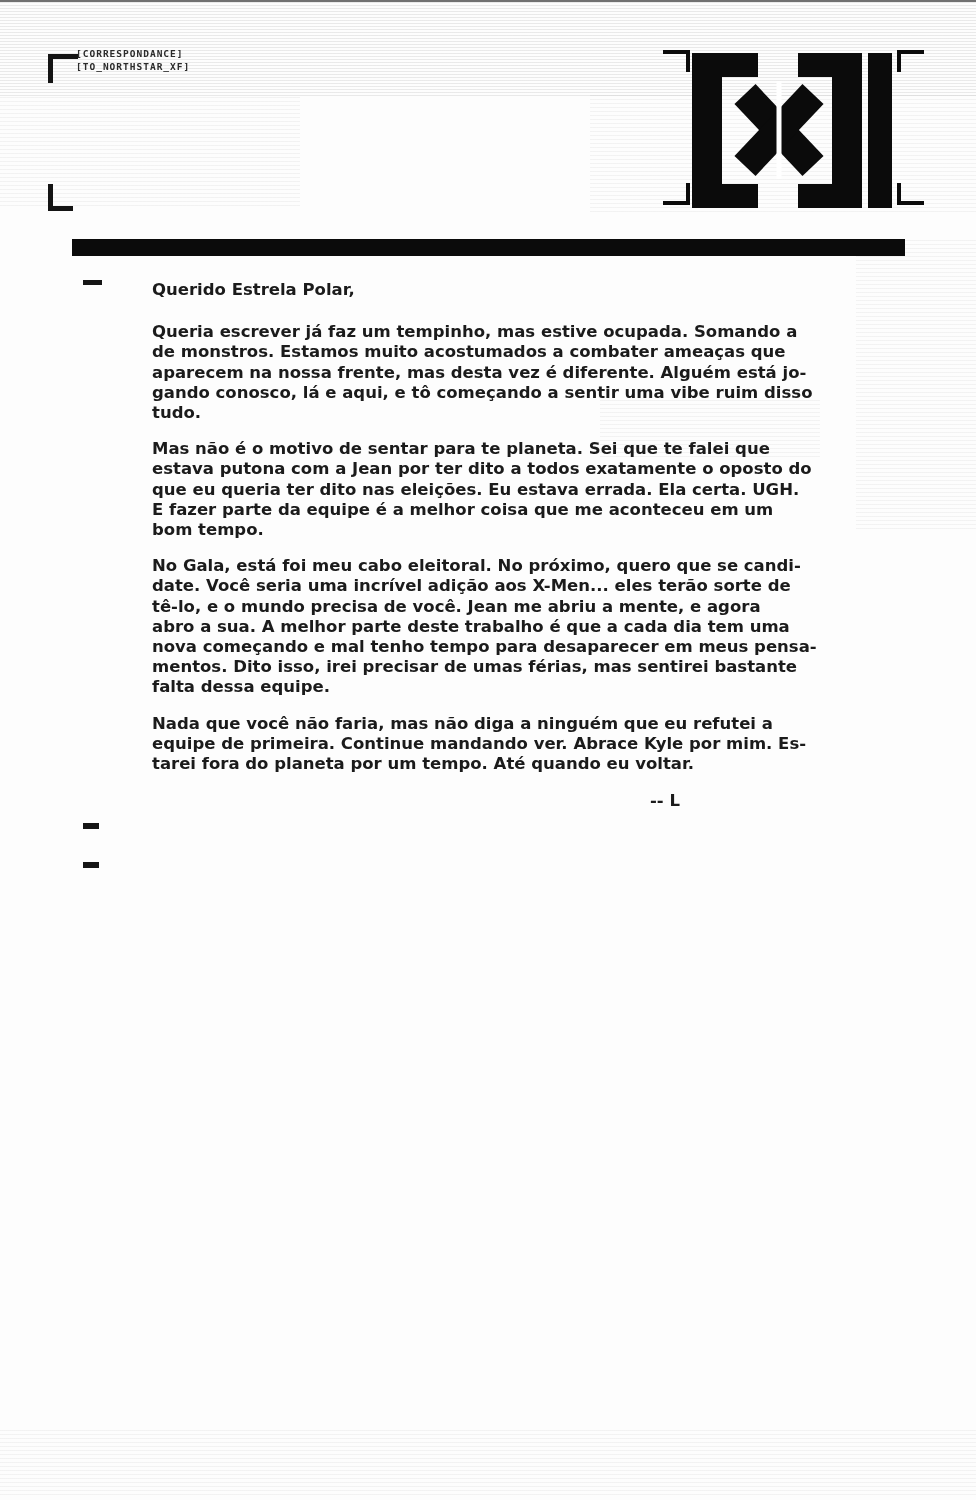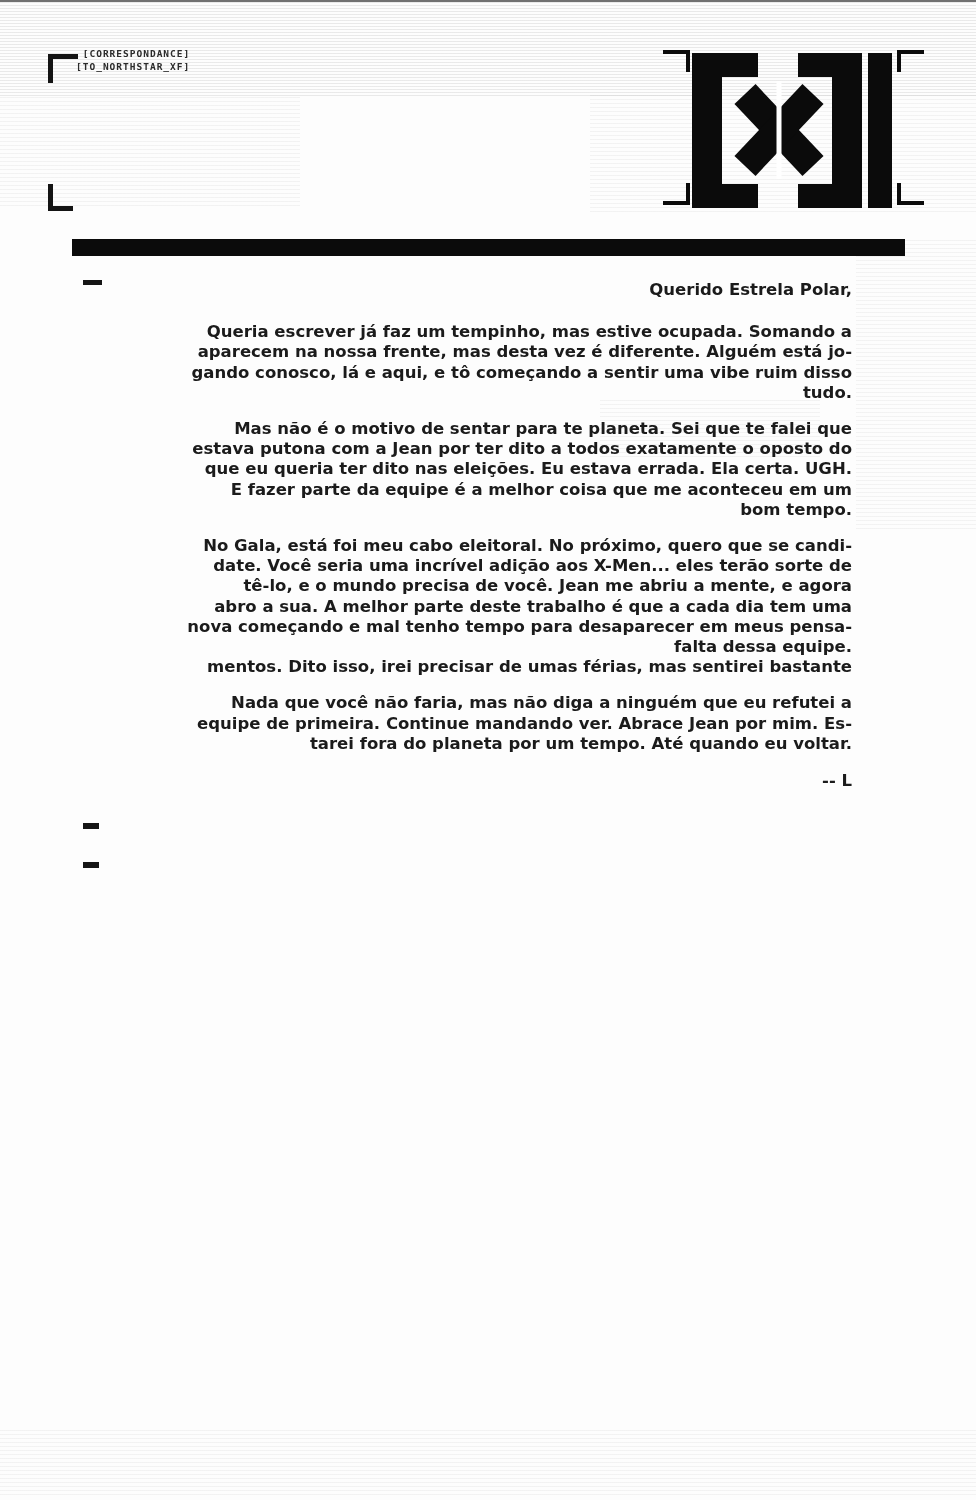--- a/index.html
+++ b/index.html
@@ -7,21 +7,20 @@
     padding: 0;
     background: #ffffff;
   }
   .page {
     position: relative;
     width: 976px;
     height: 1500px;
     background: #fdfdfd;
     overflow: hidden;
     font-family: "DejaVu Sans", "Liberation Sans", sans-serif;
-    text-align: right;
   }
   .top-edge {
     position: absolute;
     left: 0; top: 0;
     width: 976px; height: 2px;
     background: rgba(20,20,20,0.6);
   }
   
   .scan {
     position: absolute;
@@ -83,21 +82,21 @@
     position: absolute;
     left: 152px; top: 280px;
     width: 700px;
     color: #1b1b1b;
     font-size: 16.5px;
     line-height: 20.2px;
     font-weight: bold;
   }
   .greeting { margin-bottom: 22px; }
   .para { margin-bottom: 16px; }
-  .line { white-space: nowrap; margin-left: 16px; }
+  .line { white-space: nowrap; }
   .signature {
     margin-top: 17px;
     padding-left: 498px;
     white-space: nowrap;
   }
 </style>
 </head>
 <body>
 
 <div class="page">
@@ -145,41 +144,42 @@
   <div class="divider"></div>
 
   <div class="tick tick-1"></div>
   <div class="tick tick-2"></div>
   <div class="tick tick-3"></div>
 
   <div class="letter">
     <div class="greeting">Querido Estrela Polar,</div>
     <div class="para">
         <div class="line">Queria escrever já faz um tempinho, mas estive ocupada. Somando a</div>
+        <div class="line">de monstros. Estamos muito acostumados a combater ameaças que</div>
         <div class="line">aparecem na nossa frente, mas desta vez é diferente. Alguém está jo-</div>
         <div class="line">gando conosco, lá e aqui, e tô começando a sentir uma vibe ruim disso</div>
         <div class="line">tudo.</div>
       </div>
     <div class="para">
         <div class="line">Mas não é o motivo de sentar para te planeta. Sei que te falei que</div>
         <div class="line">estava putona com a Jean por ter dito a todos exatamente o oposto do</div>
         <div class="line">que eu queria ter dito nas eleições. Eu estava errada. Ela certa. UGH.</div>
         <div class="line">E fazer parte da equipe é a melhor coisa que me aconteceu em um</div>
         <div class="line">bom tempo.</div>
       </div>
     <div class="para">
         <div class="line">No Gala, está foi meu cabo eleitoral. No próximo, quero que se candi-</div>
         <div class="line">date. Você seria uma incrível adição aos X-Men... eles terão sorte de</div>
         <div class="line">tê-lo, e o mundo precisa de você. Jean me abriu a mente, e agora</div>
         <div class="line">abro a sua. A melhor parte deste trabalho é que a cada dia tem uma</div>
         <div class="line">nova começando e mal tenho tempo para desaparecer em meus pensa-</div>
+        <div class="line">mentos. Dito isso, irei precisar de umas férias, mas sentirei bastante</div>
         <div class="line">falta dessa equipe.</div>
-        <div class="line">mentos. Dito isso, irei precisar de umas férias, mas sentirei bastante</div>
       </div>
     <div class="para">
         <div class="line">Nada que você não faria, mas não diga a ninguém que eu refutei a</div>
-        <div class="line">equipe de primeira. Continue mandando ver. Abrace Jean por mim. Es-</div>
+        <div class="line">equipe de primeira. Continue mandando ver. Abrace Kyle por mim. Es-</div>
         <div class="line">tarei fora do planeta por um tempo. Até quando eu voltar.</div>
       </div>
     <div class="signature">-- L</div>
   </div>
 
 </div>
 
 </body></html>

